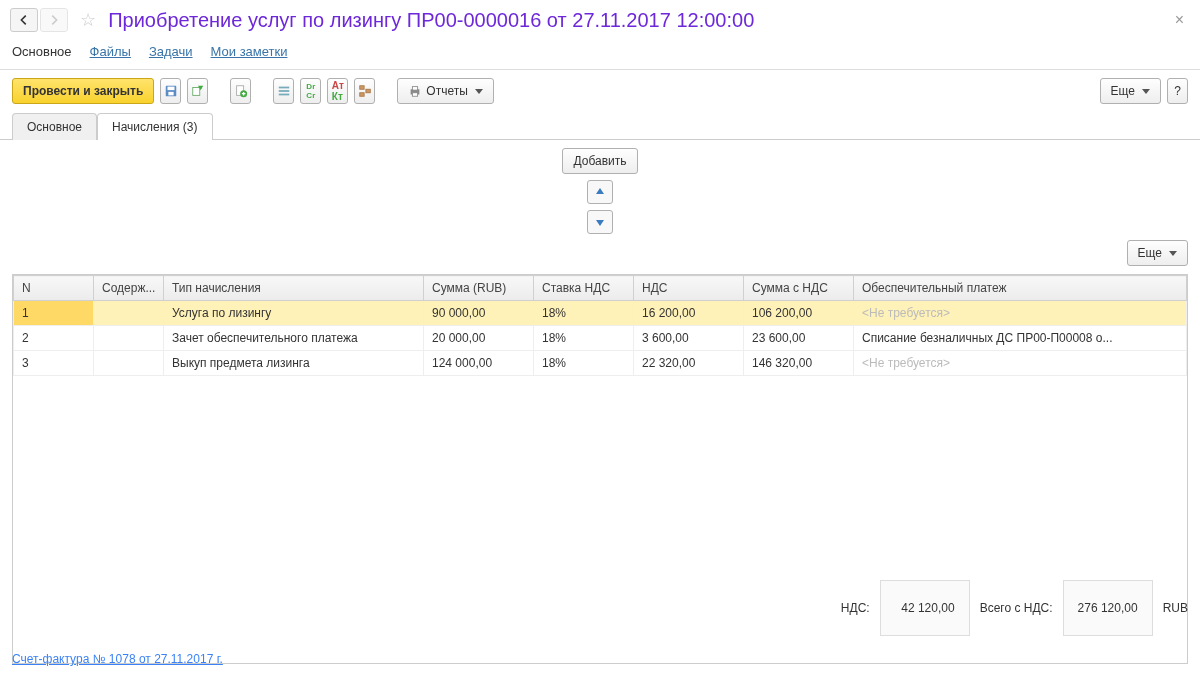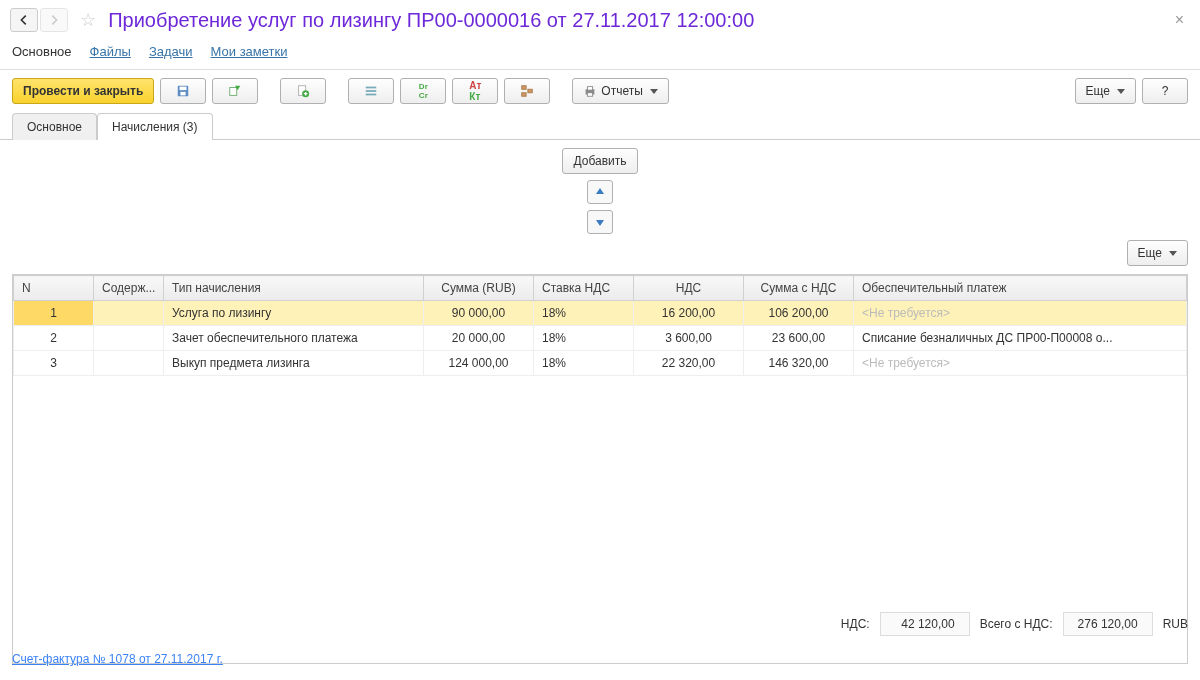--- a/index.html
+++ b/index.html
@@ -11,38 +11,38 @@
 .nav-btn.disabled { opacity: 0.5; }
 .star-icon { color: #ccc; font-size: 18px; margin: 0 4px; }
 .title { font-size: 20px; color: #6d28d9; flex: 1; }
 .close-x { font-size: 16px; color: #999; cursor: pointer; padding: 0 6px; }
 .nav-links { display: flex; gap: 18px; padding: 4px 12px 10px; border-bottom: 1px solid #ddd; }
 .nav-link { color: #3874a8; text-decoration: underline; cursor: pointer; font-size: 13px; }
 .nav-link.active { color: #333; text-decoration: none; }
 .toolbar { display: flex; align-items: center; padding: 8px 12px; gap: 6px; }
 .btn { height: 26px; border: 1px solid #b0b0b0; background: linear-gradient(#fefefe,#eee); border-radius: 3px; padding: 0 10px; display: flex; align-items: center; gap: 4px; cursor: pointer; font-size: 12px; }
 .btn.primary { background: linear-gradient(#ffe36b,#f9d22e); border-color: #c9a717; font-weight: bold; }
-.btn.icon-only { width: 46px; padding: 0; justify-content: center; }
+.btn.icon-only { width: 21px; padding: 0; justify-content: center; }
 .tb-sep { width: 10px; }
 .toolbar-right { margin-left: auto; display: flex; gap: 6px; }
 .subtabs { display: flex; padding: 0 12px; border-bottom: 1px solid #ccc; }
 .subtab { padding: 6px 14px; border: 1px solid #ccc; border-bottom: none; background: #f0f0f0; cursor: pointer; font-size: 12px; position: relative; top: 1px; border-radius: 4px 4px 0 0; }
 .subtab.active { background: #fff; }
 .table-toolbar { display: flex; align-items: center; gap: 6px; padding: 8px 12px; flex-direction: column; }
 .arrow-btn { width: 26px; height: 24px; border: 1px solid #b0b0b0; background: #f8f8f8; border-radius: 3px; display: flex; align-items: center; justify-content: center; cursor: pointer; }
 .table-wrap { margin: 0 12px; border: 1px solid #ccc; height: 390px; overflow: hidden; }
 table { width: 100%; border-collapse: collapse; table-layout: fixed; }
 th { background: linear-gradient(#f8f8f8,#ececec); border: 1px solid #d0d0d0; padding: 5px 8px; text-align: left; font-weight: normal; font-size: 12px; color: #444; }
 td { border: 1px solid #eee; padding: 5px 8px; font-size: 12px; height: 24px; }
 tr.selected td { background: #fff2b8; }
 tr.selected td:first-child { background: #ffd966; }
-.num { text-align: center; }
+.num { text-align: left; }
 .placeholder { color: #bbb; }
 .footer-totals { position: absolute; bottom: 44px; right: 12px; display: flex; align-items: center; gap: 10px; font-size: 12px; }
-.total-box { border: 1px solid #ddd; background: #fafafa; padding: 4px 14px; min-width: 90px; text-align: right; }
+.total-box { border: 1px solid #ddd; background: #fafafa; padding: 20px 14px; min-width: 90px; text-align: right; }
 .invoice-link { position: absolute; bottom: 14px; left: 12px; color: #3b82f6; text-decoration: underline; cursor: pointer; font-size: 12px; }
 .triangle-down { display:inline-block; width:0; height:0; border-left:4px solid transparent; border-right:4px solid transparent; border-top:5px solid #555; margin-left:3px; }
 .svg-ico { width:14px; height:14px; }
 </style>
 </head>
 <body>
 
 <div class="window">
   <div class="titlebar">
     <div class="nav-btns">

